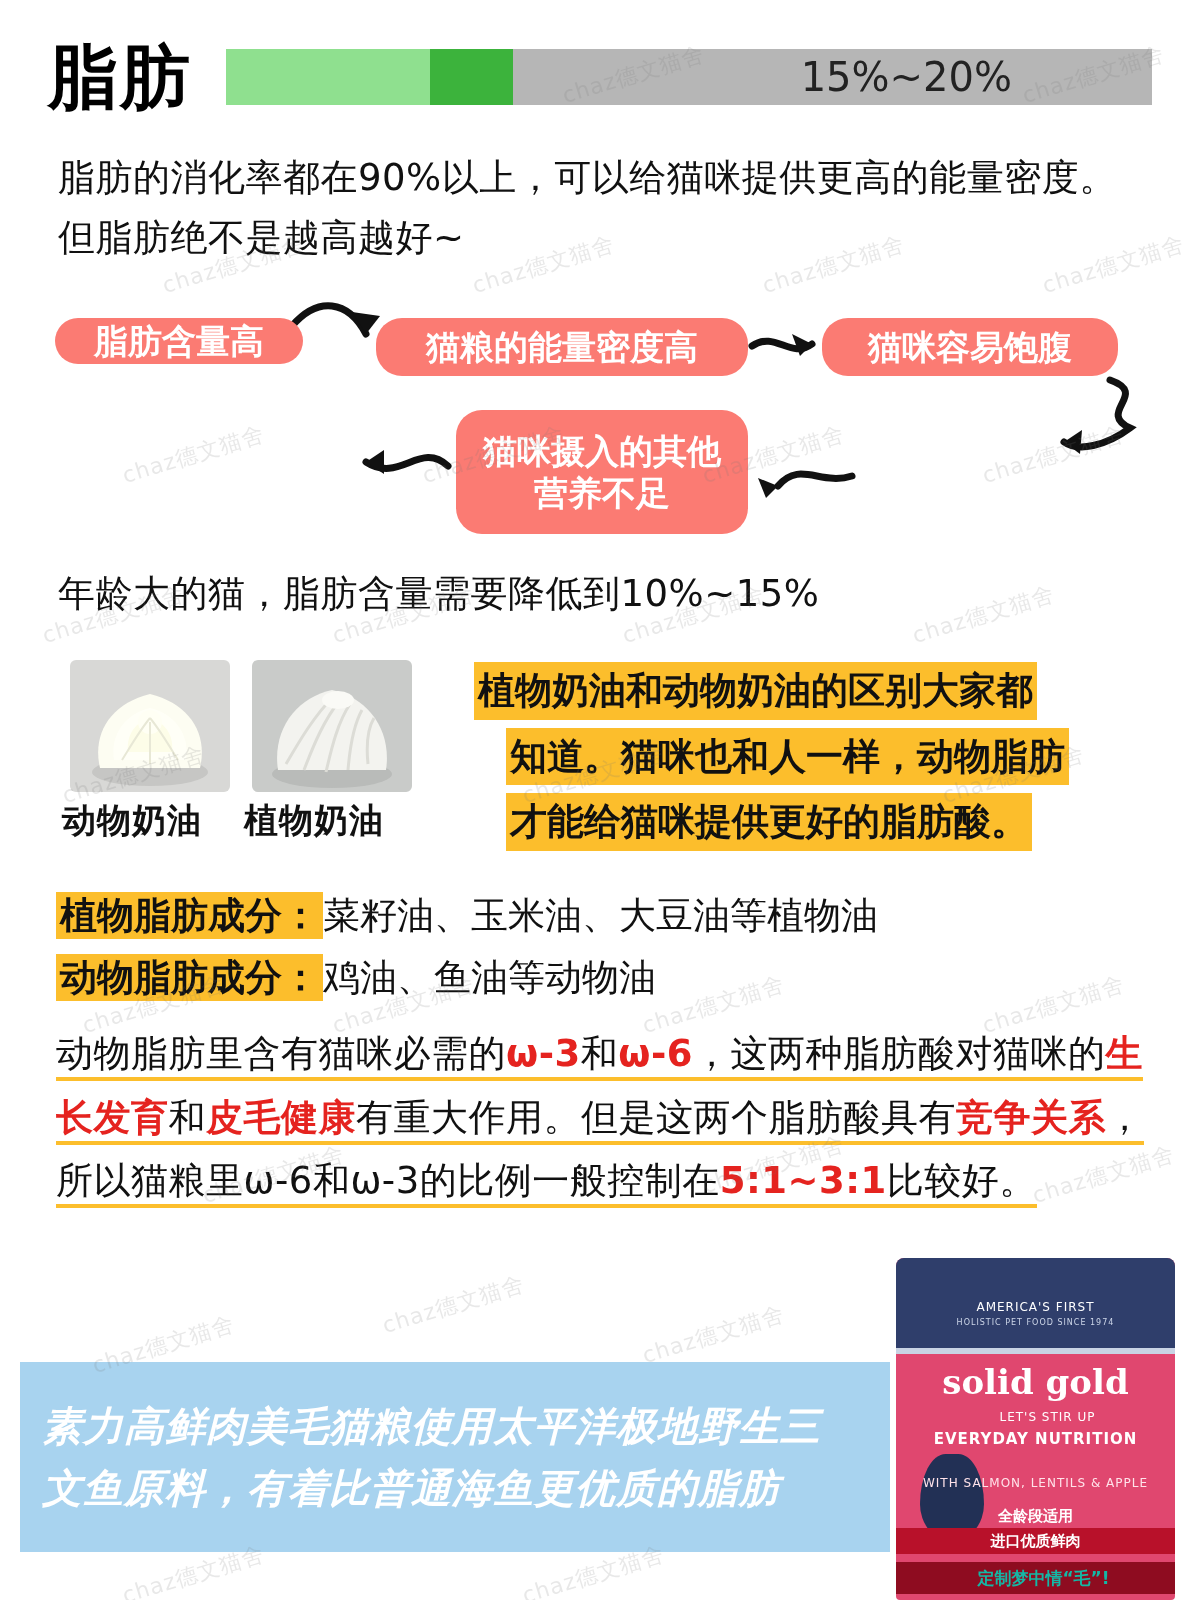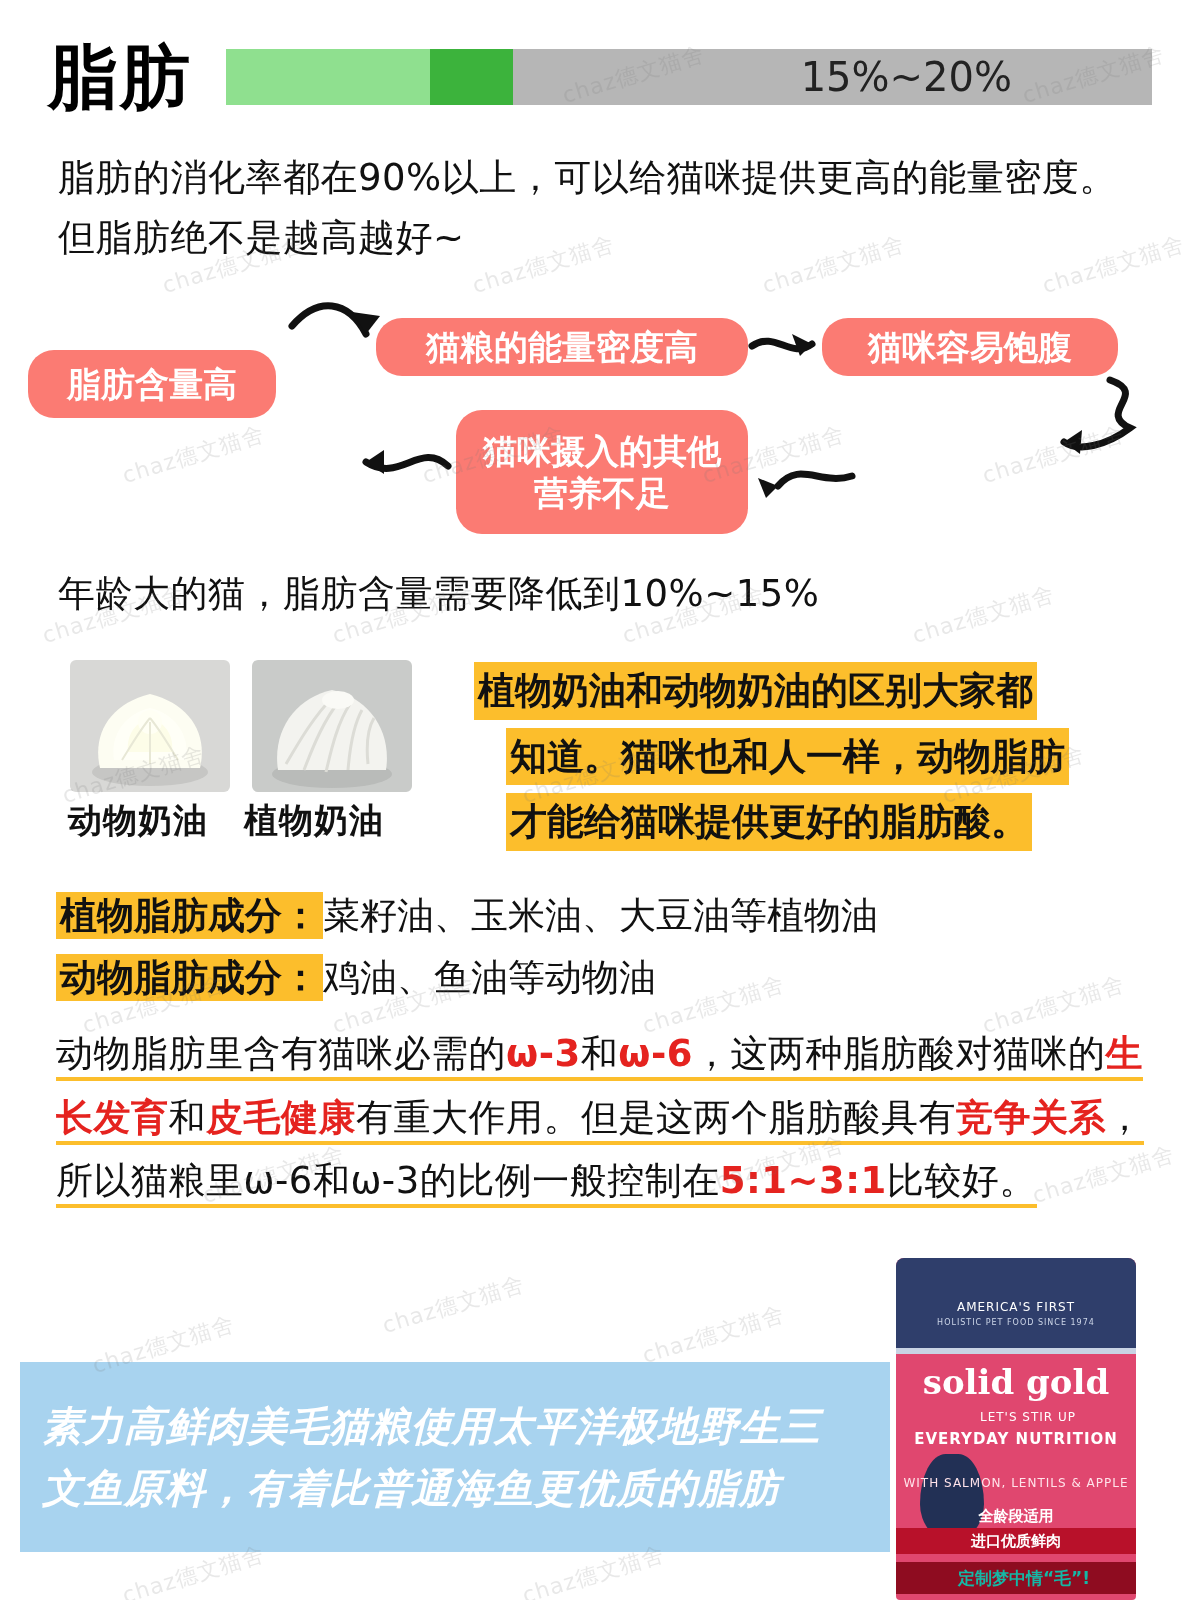--- a/index.html
+++ b/index.html
@@ -107,21 +107,21 @@
     font-size: 34px;
     font-weight: 700;
     display: flex;
     align-items: center;
     justify-content: center;
     text-align: center;
     line-height: 1.25;
     padding: 6px 16px;
     box-sizing: border-box;
   }
-  #pill-1 { left: 28px;  top: 28px;  width: 248px; height: 68px; margin-top: 32px; }
+  #pill-1 { left: 55px;  top: 28px;  width: 248px; height: 46px; }
   #pill-2 { left: 376px; top: 28px;  width: 372px; height: 58px; }
   #pill-3 { left: 822px; top: 28px;  width: 296px; height: 58px; }
   #pill-4 { left: 860px; top: 150px; width: 224px; height: 58px; }
   #pill-5 { left: 456px; top: 120px; width: 292px; height: 124px; }
   #pill-6 { left: 52px;  top: 150px; width: 296px; height: 58px; }
   .flow svg { position: absolute; left: 0; top: 0; }
 
   
   .cream-row { position: absolute; left: 62px; top: 660px; width: 400px; }
   .cream {
@@ -134,21 +134,21 @@
   #cream-a { left: 8px;  top: 0; }
   #cream-b { left: 190px; top: 0; }
   .cream-cap {
     position: absolute;
     top: 138px;
     font-size: 34px;
     font-weight: 700;
     color: #111;
     letter-spacing: 1px;
   }
-  #cap-a { left: 0px; margin-left: 6px; }
+  #cap-a { left: 0px; }
   #cap-b { left: 182px; }
 
   
   .hl-block { position: absolute; left: 474px; top: 662px; width: 680px; }
   .hl-line {
     display: inline-block;
     background: #fcbe2c;
     font-size: 37px;
     line-height: 1.5;
     font-weight: 600;
@@ -212,21 +212,21 @@
     line-height: 1.55;
     letter-spacing: 1px;
     font-style: italic;
   }
 
   
   .bag {
     position: absolute;
     left: 896px;
     top: 1258px;
-    width: 240px;
+    width: 279px;
     height: 342px;
     border-radius: 8px 8px 4px 4px;
     overflow: hidden;
     background: #e0476f;
   }
   .bag-top {
     position: absolute; left: 0; right: 0; top: 0; height: 96px;
     background: #2f3e6b;
   }
   .bag-top:after {

